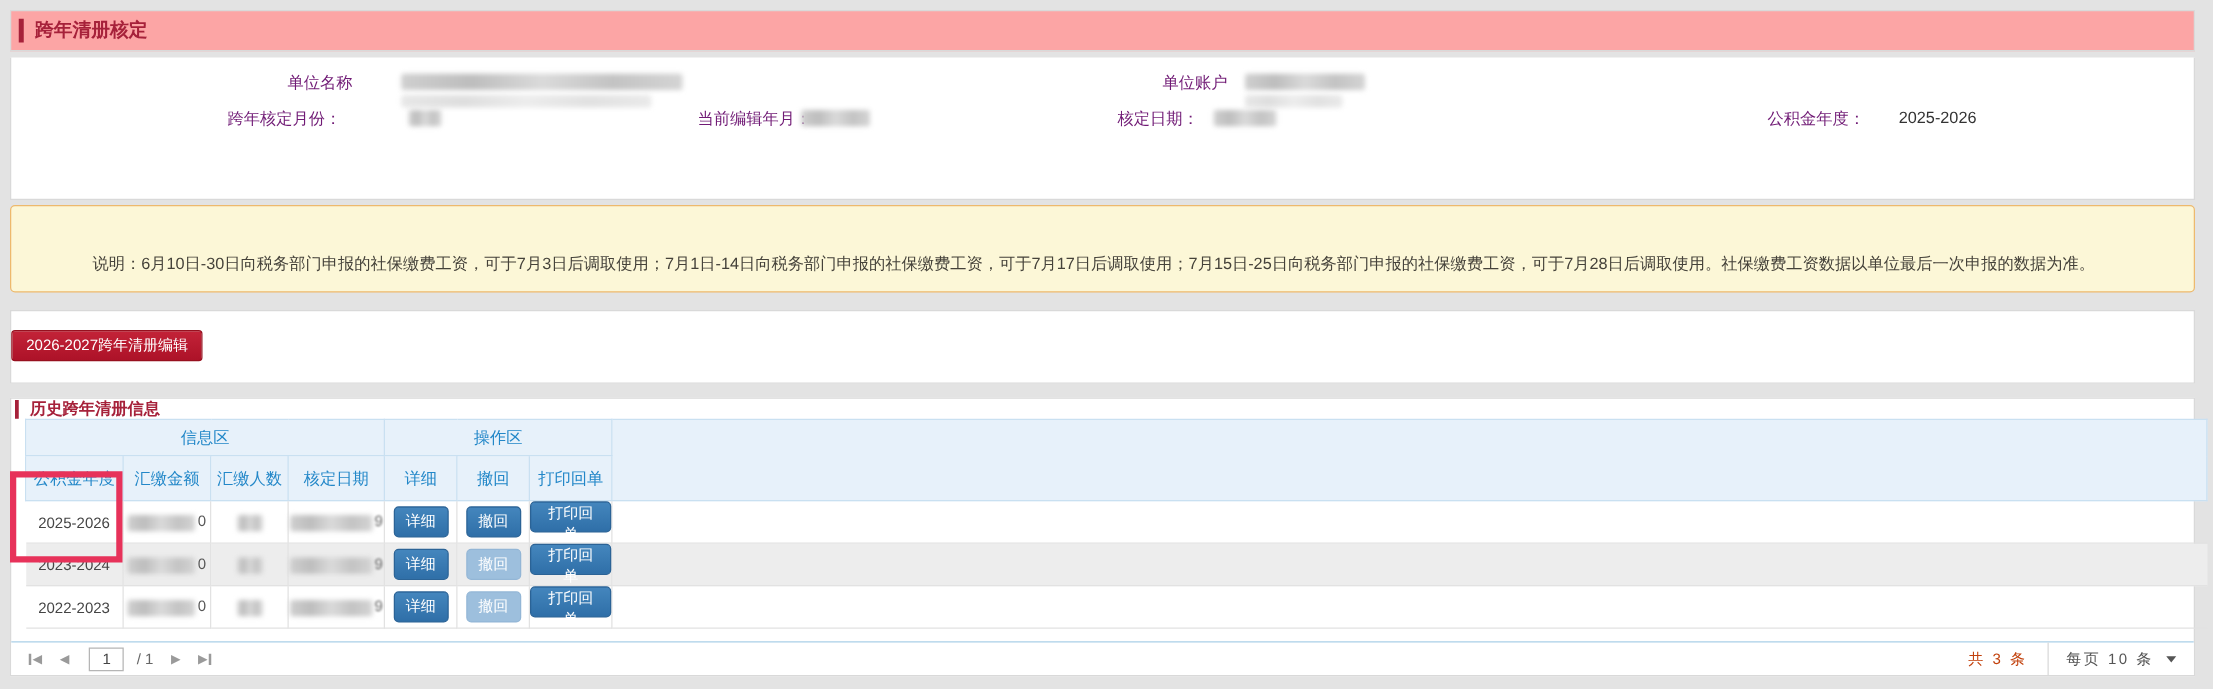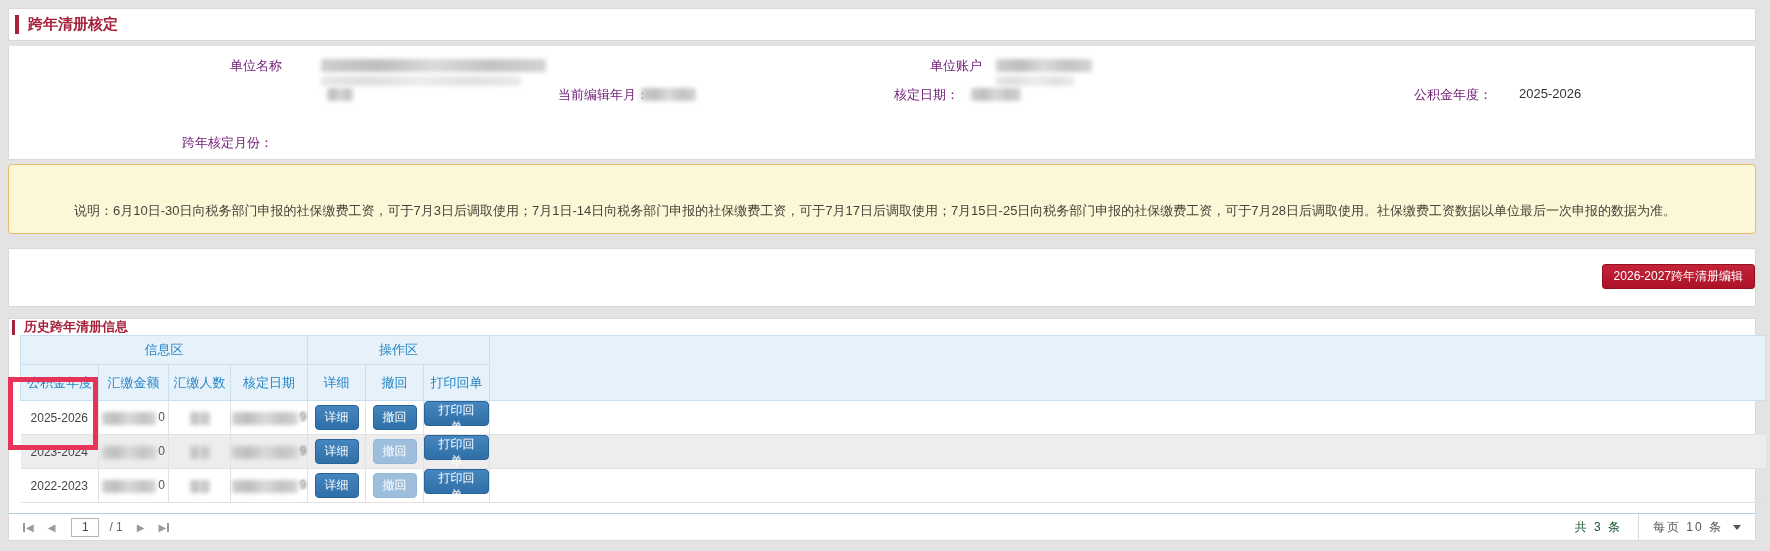--- a/index.html
+++ b/index.html
@@ -2,54 +2,54 @@
 <html><head>
 <meta charset="utf-8">
 <style>
   * { margin:0; padding:0; box-sizing:border-box; }
   html,body { width:1770px; height:551px; overflow:hidden; }
   body { font-family:"Liberation Sans","DejaVu Sans",sans-serif; background:#e3e3e3; color:#333; }
   .page { position:relative; width:1770px; height:551px; background:#e3e3e3; }
   .panel { position:absolute; left:8px; width:1748px; background:#fff; border:1px solid #d9d9d9; }
 
   
-  .panel-title { top:8px; height:33px; background:#ffffff; display:flex; align-items:center; }
+  .panel-title { top:8px; height:33px; background:#fca5a5; display:flex; align-items:center; }
   .accent-bar { width:4px; height:19px; background:#a6213a; margin:0 9px 0 6px; }
   .page-title { font-size:15px; font-weight:bold; color:#a6213a; }
 
   
   .panel-main { top:46px; height:114px; border-top:none; }
   .tabbar { position:relative; height:30px; background:linear-gradient(#fcfcfc,#eaeaea); border-bottom:1px solid #e2e2e2; }
   .tab-active { position:absolute; left:5px; top:0; width:110px; height:31px; background:#fff;
     border-top:3px solid #a6213a; border-left:1px solid #d5d5d5; border-right:1px solid #d5d5d5;
     display:flex; align-items:center; justify-content:center; font-size:13px; font-weight:bold; color:#8e2436; cursor:pointer; }
   .form { position:relative; height:83px; }
   .flabel { position:absolute; width:130px; text-align:right; font-size:13px; color:#701a75; }
   .fvalue { position:absolute; font-size:13px; color:#333; }
   .redact { display:inline-block; height:13px; border-radius:2px; vertical-align:middle;
     background:linear-gradient(90deg,#cfcfcf 0%,#bdbdbd 25%,#dadada 50%,#c3c3c3 75%,#d4d4d4 100%);
     filter:blur(2px); }
   .redact.line2 { height:10px; opacity:.5; }
 
   
   .pos-name-l  { left:143px; top:11px; }  .pos-name-v  { left:312px; top:11px; }
   .pos-acct-l  { left:843px; top:11px; }  .pos-acct-v  { left:987px; top:11px; }
-  .pos-vm-l    { left:134px; top:40px;margin-top:48px; }  .pos-vm-v    { left:318px; top:40px; }
+  .pos-vm-l    { left:134px; top:40px; }  .pos-vm-v    { left:318px; top:40px; }
   .pos-em-l    { left:510px; top:40px; }  .pos-em-v    { left:632px; top:40px; }
   .pos-pm-l    { left:820px; top:40px; }  .pos-pm-v    { left:962px; top:40px; }
   .pos-fy-l    { left:1353px; top:40px; } .pos-fy-v    { left:1510px; top:40px; }
 
   
   .notice { position:absolute; left:8px; top:164px; width:1748px; height:70px;
     background:#fcf7d7; border:1px solid #edb96d; border-radius:4px; font-size:13px; color:#45423a; }
   .notice-line1 { position:absolute; left:46px; top:14px; }
   .notice-line2 { position:absolute; left:23px; top:37px;margin-left:42px; }
 
   
-  .panel-action { top:248px; height:59px; display:flex; align-items:flex-start; justify-content:flex-end; }
+  .panel-action { top:248px; height:59px; display:flex; align-items:flex-start; justify-content:flex-start; }
   .btn-red { margin-top:15px; height:25px; padding:0 11px; background:linear-gradient(#c32338,#ad1228);
     border:1px solid #97101f; border-radius:3px; color:#fff; font-size:12px; cursor:pointer;
     font-family:"Liberation Sans","DejaVu Sans",sans-serif; }
 
   
   .panel-history { top:318px; height:223px; }
   .sec-head { display:flex; align-items:center; height:16px; }
   .sec-head .accent-bar { width:3px; height:15px; margin:0 9px 0 3px; }
   .sec-title { font-size:13px; font-weight:bold; color:#a6213a; }
 
@@ -79,21 +79,21 @@
   
   .pager { position:absolute; left:0; bottom:0; width:1746px; height:27px; background:#fff;
     border-top:1px solid #aacfe8; display:flex; align-items:center; font-size:12px; color:#666; }
   .pg-btn { display:inline-flex; align-items:center; gap:1px; color:#9a9a9a; font-size:10px;
     margin-left:14px; cursor:pointer; user-select:none; }
   .pg-bar { width:2px; height:9px; background:#9a9a9a; }
   .pg-input { width:28px; height:19px; border:1px solid #b5b5b5; text-align:center; font-size:12px;
     color:#444; margin-left:16px; background:#fff; }
   .pg-of { margin-left:10px; color:#666; }
   .pg-right { margin-left:auto; display:flex; align-items:center; height:100%; }
-  .pg-total { margin-right:16px; letter-spacing:2px; color:#14532d; }
+  .pg-total { margin-right:16px; letter-spacing:2px; color:#c2410c; }
   .pg-size { display:flex; align-items:center; gap:10px; padding:0 14px; height:100%;
     border-left:1px solid #d9d9d9; letter-spacing:2px; color:#555; cursor:pointer; }
   .chevron { width:0; height:0; border-left:4px solid transparent; border-right:4px solid transparent;
     border-top:5px solid #555; }
 </style>
 </head>
 <body>
 
 <div class="page">
 

